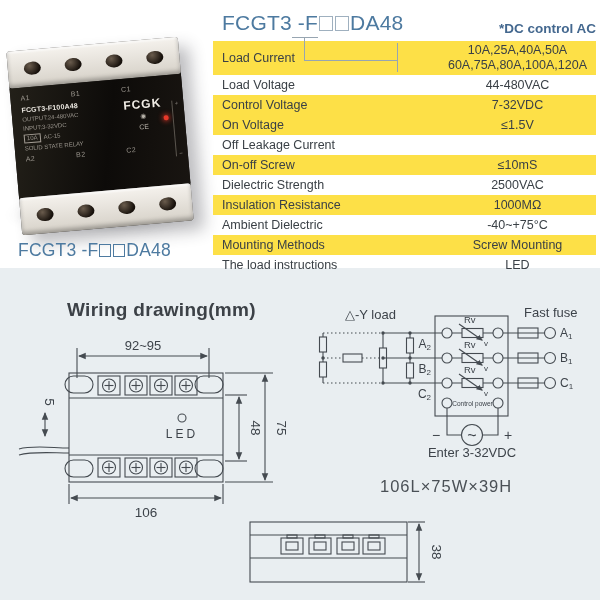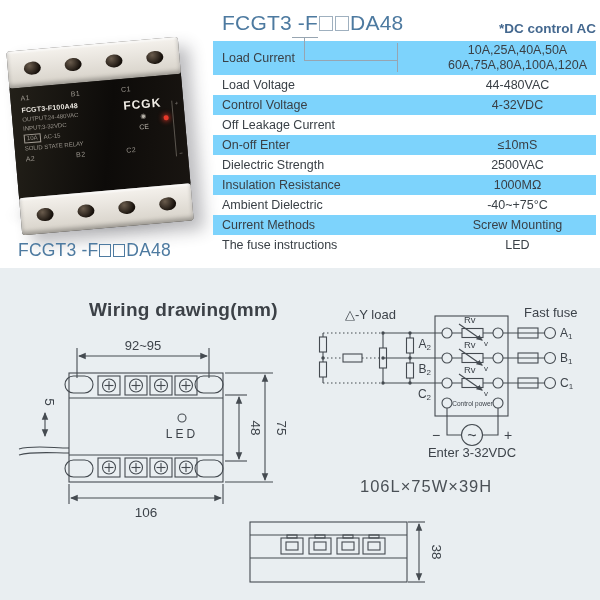--- a/index.html
+++ b/index.html
@@ -14,21 +14,21 @@
 
   .conn{border-color:#97a5b1 !important;z-index:3;}
   .c-under{left:292px;top:37px;width:26px;border-top:1px solid;}
   .c-v1{left:304px;top:37px;height:24px;border-left:1px solid;}
   .c-h{left:304px;top:60px;width:94px;border-top:1px solid;}
   .c-v2{left:397px;top:43px;height:29px;border-left:1px solid;}
 
   .spec-table{left:213px;top:41px;width:383px;z-index:2;}
   .srow{display:flex;align-items:center;height:20px;font-size:12.5px;}
   .srow.tall{height:34px;}
-  .srow.tint{background:#7dd3fc;}
+  .srow.tint{background:#fde047;}
   .slabel{width:59%;padding-left:9px;box-sizing:border-box;white-space:nowrap;}
   .svalue{width:41%;text-align:center;white-space:pre-line;line-height:1.18;}
 
   
   .photo-shadow{left:4px;top:198px;width:196px;height:34px;border-radius:50%;
     background:radial-gradient(ellipse at center,rgba(30,32,38,.38),rgba(30,32,38,0) 68%);filter:blur(4px);}
   .relay-wrap{left:14px;top:44px;width:180px;height:192px;}
   .relay{width:172px;height:184px;transform:rotate(-5deg);transform-origin:50% 50%;
     box-shadow:10px 10px 16px rgba(35,38,45,.30);border-radius:3px;background:#0e0c0a;}
   .term{height:37px;background:linear-gradient(#f5f2ed,#d6d1c8);border-radius:3px;position:relative;
@@ -49,22 +49,22 @@
   .fmarks{font-size:7px;color:#b6b1a8;line-height:1.5;}
   .led{position:absolute;right:16px;top:40px;width:5px;height:5px;border-radius:50%;
     background:#e8392a;box-shadow:0 0 5px 1px rgba(232,57,42,.8);}
   .vstrip{position:absolute;right:5px;top:26px;height:56px;border-left:1px solid #5a554e;
     font-size:6px;color:#8d8880;display:flex;flex-direction:column;justify-content:space-between;padding-left:2px;}
   .caption{left:18px;top:240px;font-size:17.5px;color:#4d7aa0;letter-spacing:.2px;}
   .cbox{display:inline-block;width:10px;height:11px;border:1.5px solid #4d7aa0;margin:0 1px;vertical-align:-1px;}
 
   
   .section-bottom{left:0;top:268px;width:600px;height:332px;background:#e9eef1;z-index:0;}
-  .wd-heading{left:89px;top:299px;font-size:19px;font-weight:bold;color:#3c4147;letter-spacing:.3px;z-index:1;}
-  .size-label{left:360px;top:477px;font-size:16.5px;color:#4a5056;letter-spacing:1px;z-index:1;}
+  .wd-heading{left:67px;top:299px;font-size:19px;font-weight:bold;color:#3c4147;letter-spacing:.3px;z-index:1;}
+  .size-label{left:380px;top:477px;font-size:16.5px;color:#4a5056;letter-spacing:1px;z-index:1;}
   svg{z-index:1;}
   svg text{fill:#3d434a;stroke:none;font-family:"Liberation Sans",sans-serif;}
 </style>
 </head>
 <body>
 
 <div class="abs section-bottom"></div>
 
 <div class="abs photo-shadow"></div>
 <div class="abs relay-wrap">
@@ -136,47 +136,51 @@
       <div class="slabel">Load Current</div>
       <div class="svalue">10A,25A,40A,50A
 60A,75A,80A,100A,120A</div>
     </div>
   <div class="srow">
       <div class="slabel">Load Voltage</div>
       <div class="svalue">44-480VAC</div>
     </div>
   <div class="srow tint">
       <div class="slabel">Control Voltage</div>
-      <div class="svalue">4-32VDC</div>
+      <div class="svalue">7-32VDC</div>
+    </div>
+  <div class="srow tint">
+      <div class="slabel">On Voltage</div>
+      <div class="svalue">≤1.5V</div>
     </div>
   <div class="srow">
       <div class="slabel">Off Leakage Current</div>
     </div>
   <div class="srow tint">
-      <div class="slabel">On-off Enter</div>
+      <div class="slabel">On-off Screw</div>
       <div class="svalue">≤10mS</div>
     </div>
   <div class="srow">
       <div class="slabel">Dielectric Strength</div>
       <div class="svalue">2500VAC</div>
     </div>
   <div class="srow tint">
       <div class="slabel">Insulation Resistance</div>
       <div class="svalue">1000MΩ</div>
     </div>
   <div class="srow">
       <div class="slabel">Ambient Dielectric</div>
       <div class="svalue">-40~+75°C</div>
     </div>
   <div class="srow tint">
-      <div class="slabel">Current Methods</div>
+      <div class="slabel">Mounting Methods</div>
       <div class="svalue">Screw Mounting</div>
     </div>
   <div class="srow">
-      <div class="slabel">The fuse instructions</div>
+      <div class="slabel">The load instructions</div>
       <div class="svalue">LED</div>
     </div>
 </div>
 
 <div class="abs wd-heading">Wiring drawing(mm)</div>
 
 <svg class="abs" style="left:15px;top:332px" width="290" height="192" viewBox="0 0 290 192">
   <defs>
     <marker id="m-fv" viewBox="0 0 8 8" refX="7" refY="4" markerWidth="7" markerHeight="7" orient="auto-start-reverse">
       <path d="M0,0.6 L8,4 L0,7.4 Z" fill="#454b51"></path>

